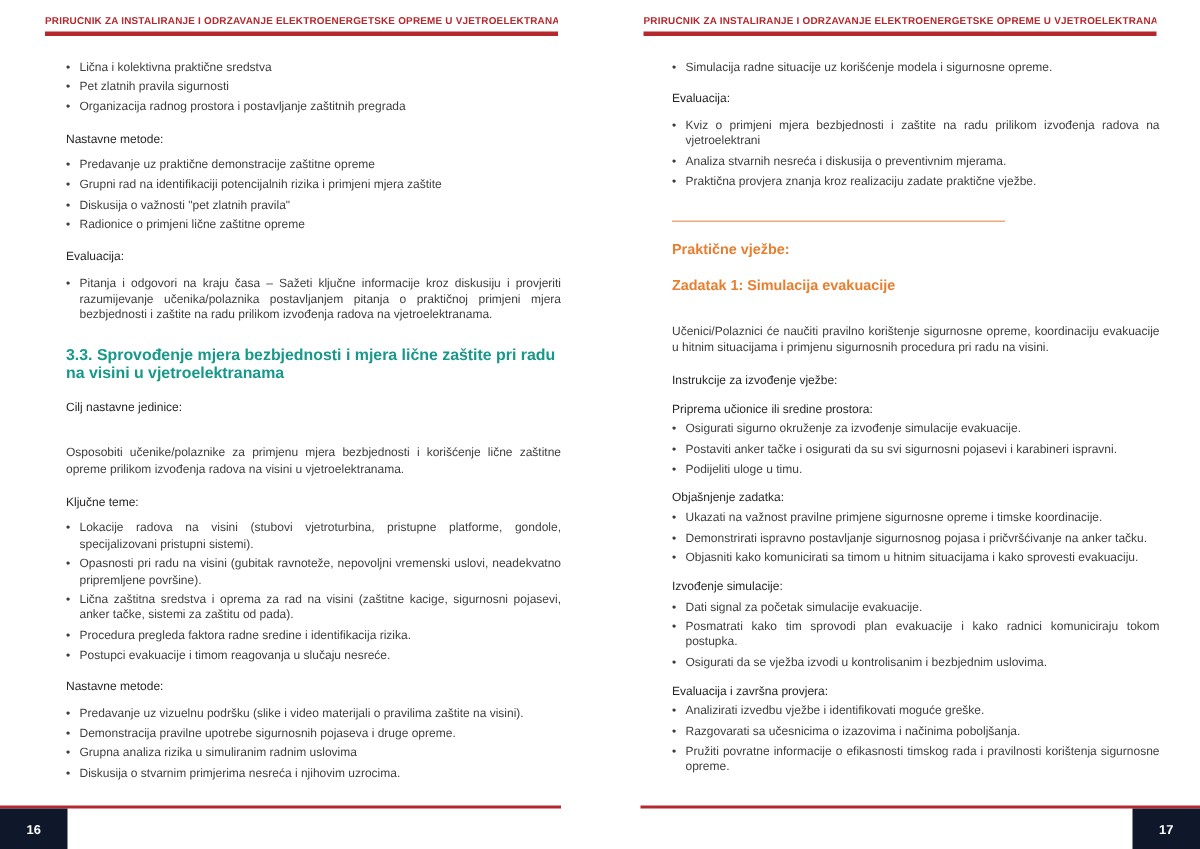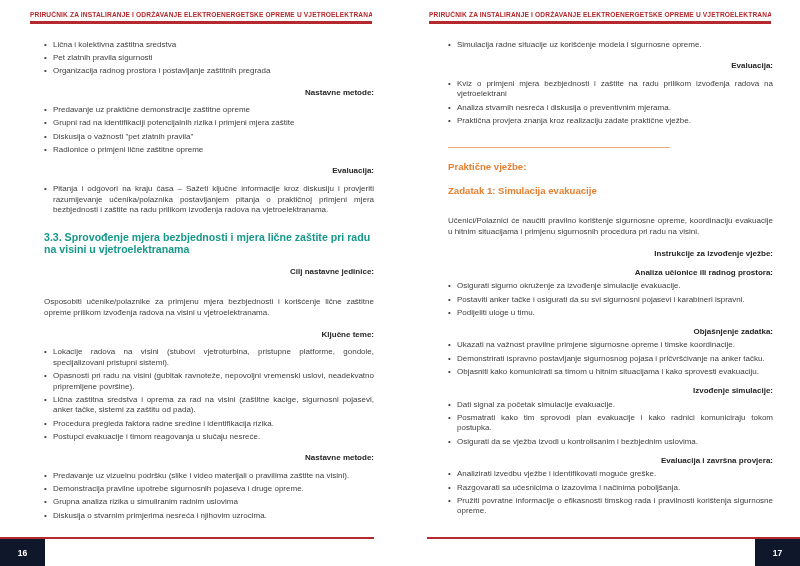--- a/index.html
+++ b/index.html
@@ -21,21 +21,21 @@
 
   
   .content { position:absolute; top:37px; }
   .page-left  .content { left:44px; width:330px; }
   .page-right .content { left:48px; width:325px; }
 
   .blk { color:#3e3e3e; font-size:8px; line-height:10.6px; }
   .blk-bullet { display:flex; margin:2.6px 0; }
   .blk-bullet .marker { flex:0 0 9px; text-align:left; font-size:8px; color:#3e3e3e; }
   .blk-bullet .btxt { flex:1 1 auto; text-align:justify; }
-  .blk-bold { font-weight:bold; color:#262626; margin:11px 0 7px;text-align:right; }
+  .blk-bold { font-weight:normal; color:#262626; margin:11px 0 7px; }
   .blk-bold.tight { margin:9px 0 2px; }
   .blk-teal { color:#17988a; font-weight:bold; font-size:10.6px; line-height:12.6px;
     margin:15px 0 9px; }
   .blk-orange { color:#e87e2f; font-weight:bold; font-size:9.6px; line-height:11px;
     margin:13px 0 5px; }
   .blk-para { text-align:justify; margin:20px 0 6px; }
   .blk-divider { border:none; height:0; border-top:1.6px solid #edaa78;
     width:222px; margin:21px 0 13px; }
 
   
@@ -52,21 +52,21 @@
 <body>
 
 <div class="spread">
 
   <div class="page page-left">
     <div class="running-head">PRIRUČNIK ZA INSTALIRANJE I ODRŽAVANJE ELEKTROENERGETSKE OPREME U VJETROELEKTRANAMA - ZA NASTAVNIKE</div>
     <div class="head-rule"></div>
     <div class="content">
         <div class="blk blk-bullet">
           <span class="marker">•</span>
-          <span class="btxt">Lična i kolektivna zaštitna sredstva</span>
+          <span class="btxt">Lična i kolektivna praktične sredstva</span>
         </div>
         <div class="blk blk-bullet">
           <span class="marker">•</span>
           <span class="btxt">Pet zlatnih pravila sigurnosti</span>
         </div>
         <div class="blk blk-bullet">
           <span class="marker">•</span>
           <span class="btxt">Organizacija radnog prostora i postavljanje zaštitnih pregrada</span>
         </div>
         <div class="blk blk-bold">Nastavne metode:</div>
@@ -156,21 +156,21 @@
         </div>
         <div class="blk blk-bullet">
           <span class="marker">•</span>
           <span class="btxt">Praktična provjera znanja kroz realizaciju zadate praktične vježbe.</span>
         </div>
         <div class="blk blk-divider"></div>
         <div class="blk blk-orange">Praktične vježbe:</div>
         <div class="blk blk-orange">Zadatak 1: Simulacija evakuacije</div>
         <div class="blk blk-para">Učenici/Polaznici će naučiti pravilno korištenje sigurnosne opreme, koordinaciju evakuacije u hitnim situacijama i primjenu sigurnosnih procedura pri radu na visini.</div>
         <div class="blk blk-bold">Instrukcije za izvođenje vježbe:</div>
-        <div class="blk blk-bold tight">Analiza učionice ili radnog prostora:</div>
+        <div class="blk blk-bold tight">Priprema učionice ili sredine prostora:</div>
         <div class="blk blk-bullet">
           <span class="marker">•</span>
           <span class="btxt">Osigurati sigurno okruženje za izvođenje simulacije evakuacije.</span>
         </div>
         <div class="blk blk-bullet">
           <span class="marker">•</span>
           <span class="btxt">Postaviti anker tačke i osigurati da su svi sigurnosni pojasevi i karabineri ispravni.</span>
         </div>
         <div class="blk blk-bullet">
           <span class="marker">•</span>

